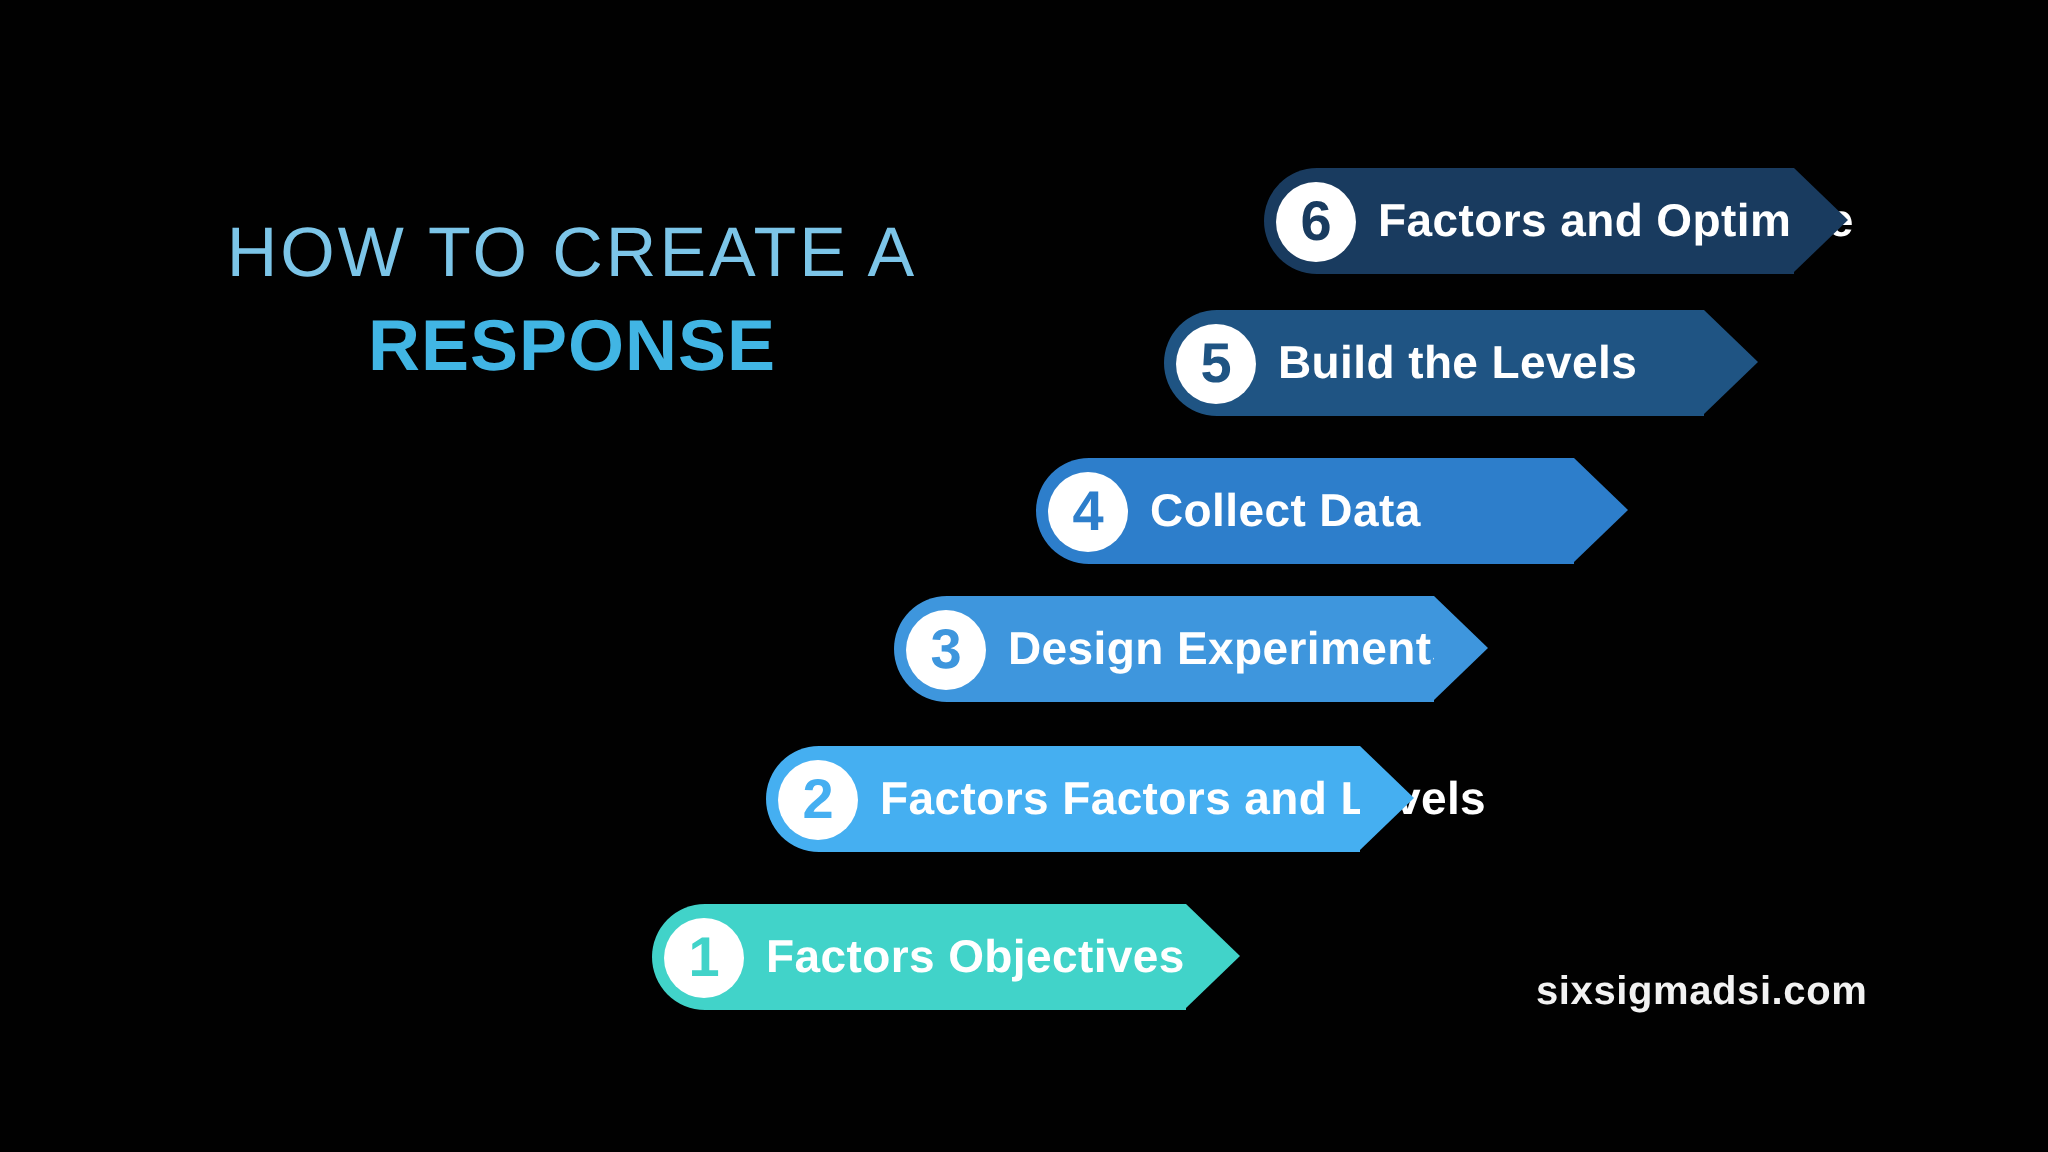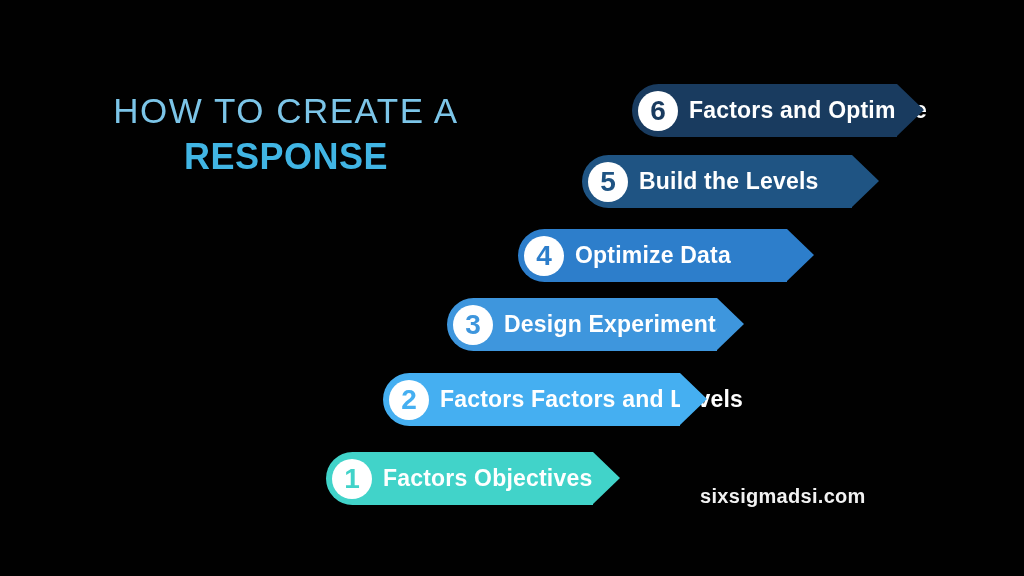--- a/index.html
+++ b/index.html
@@ -3,21 +3,21 @@
 <meta charset="utf-8">
 <style>
   html,body{margin:0;padding:0;background:#000;}
   .canvas{
     position:relative;width:1024px;height:576px;overflow:hidden;
     background:#010101;
     font-family:"Liberation Sans", sans-serif;
   }
   
   .title{
-    position:absolute;left:86px;top:88px;width:400px;
+    position:absolute;left:86px;top:104px;width:400px;
     text-align:center;line-height:46px;
   }
   .title-line1{
     font-size:35px;font-weight:500;letter-spacing:1.5px;
   }
   .title-line2,.title-line3{
     font-size:36px;font-weight:bold;letter-spacing:0.5px;
   }
   
   .step{
@@ -42,21 +42,21 @@
     display:flex;align-items:center;justify-content:center;
     font-size:28px;font-weight:bold;
   }
   .slabel{
     margin-left:11px;
     color:#ffffff;font-size:23px;font-weight:bold;
     white-space:nowrap;letter-spacing:0.2px;
   }
   
   .watermark{
-    position:absolute;left:700px;top:485px;
+    position:absolute;left:768px;top:485px;
     color:#f2f2f2;font-size:20px;font-weight:bold;letter-spacing:0.3px;
   }
 </style>
 </head>
 <body>
 
 <div class="canvas">
 
   <div class="title">
     <div class="title-line1" style="color: rgb(124, 197, 232);">HOW TO CREATE A</div>
@@ -81,21 +81,21 @@
       <div class="slabel">Build the Levels</div>
     </div>
     <div class="stip" style="border-left-color: rgb(31, 84, 131);"></div>
   </div>
 
   <div class="step" style="left:518px;top:229px;--bw:269px">
     <div class="sbody" style="background-color: rgb(45, 126, 203);">
       <div class="scircle" style="color: rgb(45, 126, 203);">
         <span>4</span>
       </div>
-      <div class="slabel">Optimize Data</div>
+      <div class="slabel">Collect Data</div>
     </div>
     <div class="stip" style="border-left-color: rgb(45, 126, 203);"></div>
   </div>
 
   <div class="step" style="left:447px;top:298px;--bw:270px">
     <div class="sbody" style="background-color: rgb(62, 150, 221);">
       <div class="scircle" style="color: rgb(62, 150, 221);">
         <span>3</span>
       </div>
       <div class="slabel">Design Experiments</div>

